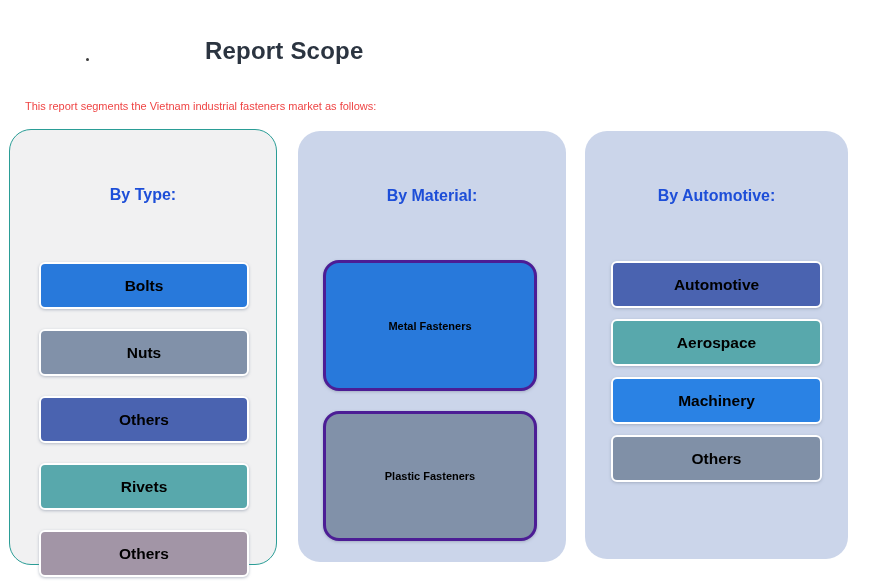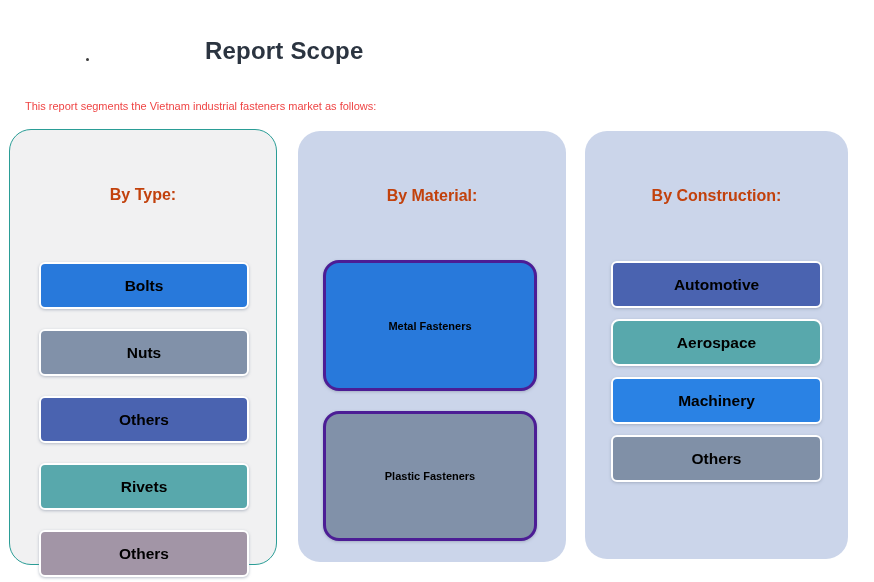--- a/index.html
+++ b/index.html
@@ -16,21 +16,21 @@
   .intro-text{
     position:absolute;left:25px;top:76px;margin:0;width:820px;
     font-size:11px;font-weight:400;color:#ef4444;
   }
   .panel{position:absolute;border-radius:22px;box-sizing:border-box;}
   .panel-type{left:9px;top:105px;width:268px;height:436px;border:1.5px solid #2a9d96;}
   .panel-material{left:298px;top:107px;width:268px;height:431px;}
   .panel-application{left:585px;top:107px;width:263px;height:428px;}
   .panel-header{
     position:absolute;top:56px;left:0;right:0;margin:0;text-align:center;
-    font-size:16px;font-weight:bold;color:#c2410c;
+    font-size:16px;font-weight:bold;color:#1d4ed8;
   }
   .chip-col{position:absolute;display:flex;flex-direction:column;gap:11px;}
   .panel-type .chip-col{left:29px;top:132px;width:210px;gap:20px;}
   .panel-application .chip-col{left:26px;top:130px;width:211px;}
   .chip{
     box-sizing:border-box;height:47px;border:2.5px solid #ffffff;border-radius:6px;
     display:flex;align-items:center;justify-content:center;
     font-size:15.5px;font-weight:bold;color:#000000;
     box-shadow:0 1px 3px rgba(130,140,160,.55);
   }
@@ -65,22 +65,22 @@
     </div>
   </section>
 
   <section class="panel panel-material" style="background-color: rgb(203, 213, 234);">
     <h2 class="panel-header">By Material:</h2>
     <div class="chip-big chip-metal" style="background-color: rgb(40, 121, 219);">Metal Fasteners</div>
     <div class="chip-big chip-plastic" style="background-color: rgb(129, 145, 169);">Plastic Fasteners</div>
   </section>
 
   <section class="panel panel-application" style="background-color: rgb(203, 213, 234);">
-    <h2 class="panel-header">By Construction:</h2>
+    <h2 class="panel-header">By Automotive:</h2>
     <div class="chip-col">
       <div class="chip" style="background-color: rgb(74, 99, 176);">Automotive</div>
-      <div class="chip" style="background-color: rgb(88, 168, 172); border-radius: 8px;">Aerospace</div>
+      <div class="chip" style="background-color: rgb(88, 168, 172);">Aerospace</div>
       <div class="chip" style="background-color: rgb(42, 130, 228);">Machinery</div>
       <div class="chip" style="background-color: rgb(128, 144, 167);">Others</div>
     </div>
   </section>
 
 </div>
 
 </body></html>

